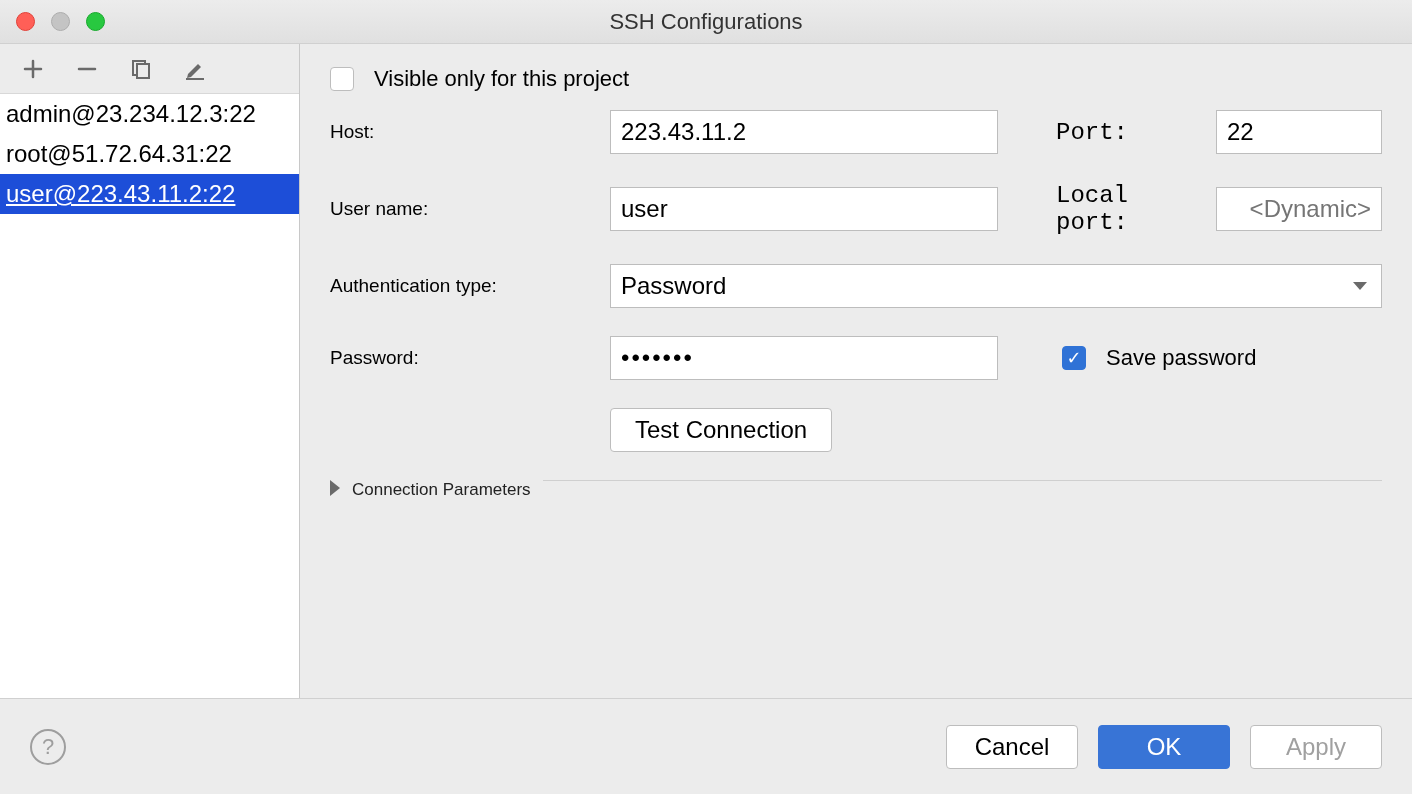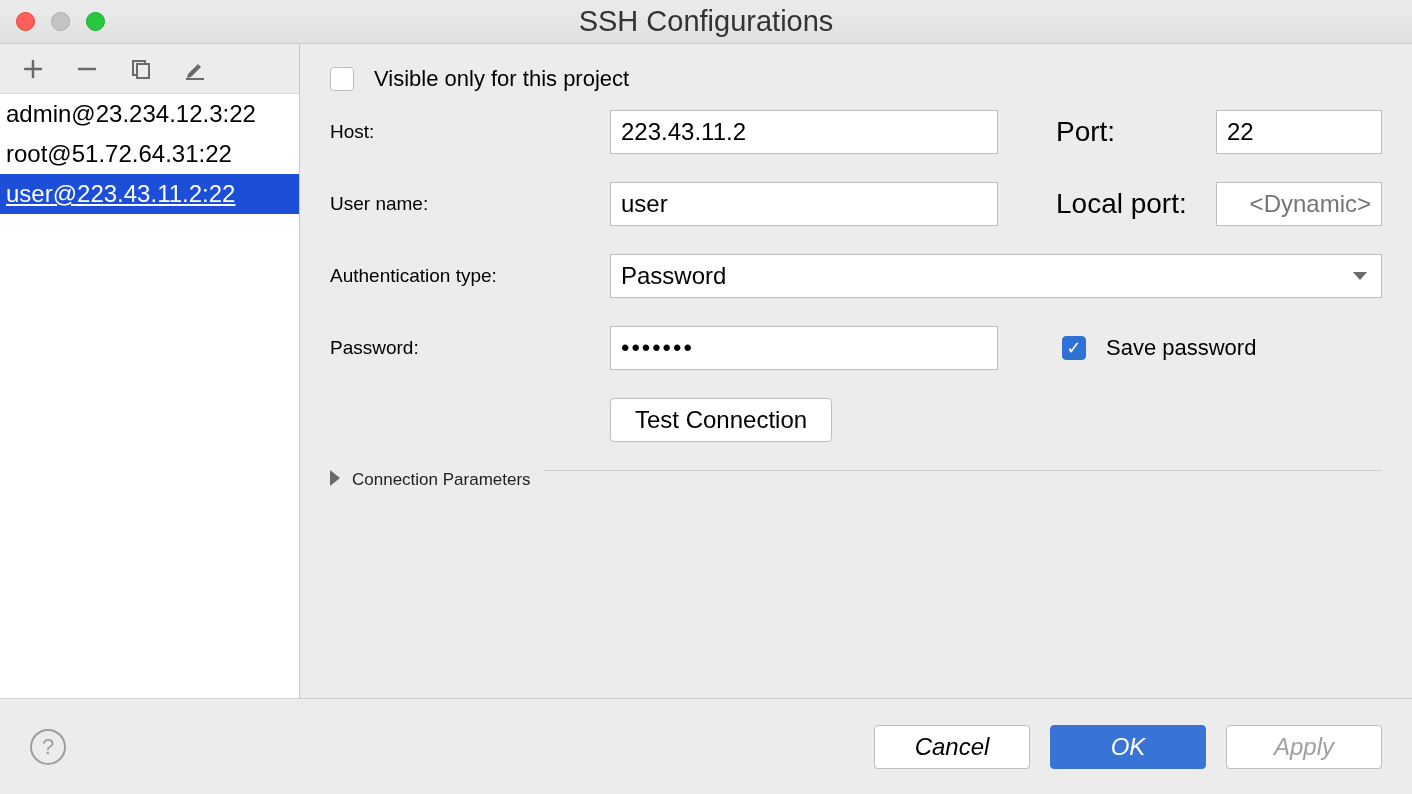--- a/index.html
+++ b/index.html
@@ -26,21 +26,21 @@
     position: absolute;
     left: 16px;
     top: 12px;
     display: flex;
     gap: 16px;
   }
   .tl { width: 19px; height: 19px; border-radius: 50%; }
   .tl.close { background: #ff5f57; border:1px solid #e14138; }
   .tl.min   { background: #c4c4c4; border:1px solid #adadad; }
   .tl.max   { background: #28c840; border:1px solid #17a92c; }
-  .title { font-size: 29px; color: #333; }
+  .title { font-size: 22px; color: #333; }
 
   .content {
     display: flex;
     height: calc(100% - 44px - 96px);
   }
 
   
   .sidebar {
     width: 300px;
     background: #fff;
@@ -88,21 +88,21 @@
     padding: 22px 30px 10px 30px;
     background: #ececec;
   }
   .row {
     display: flex;
     align-items: center;
     margin-bottom: 28px;
     gap: 20px;
   }
   .label { width: 260px; font-size:19px; }
-  .label-right { width: 140px; font-size:28px; }
+  .label-right { width: 140px; font-size:24px;font-family:Liberation Mono, monospace; }
   input[type="text"], input[type="password"], .select {
     height: 44px;
     border: 1px solid #bdbdbd;
     border-radius: 0;
     background: #fff;
     font-size: 24px;
     padding: 16px 10px;
     outline: none;
   }
   .host-input { width: 388px; }
@@ -186,21 +186,21 @@
   .help-icon {
     width: 36px; height: 36px;
     border: 2px solid #9e9e9e;
     border-radius: 50%;
     display:flex; align-items:center; justify-content:center;
     color:#9e9e9e;
     font-size: 22px;
     cursor:pointer;
   }
   .footer .spacer { flex:1; }
-  .footer .btn { width: 156px; justify-content:center;font-style:italic; }
+  .footer .btn { width: 132px; justify-content:center; }
 
   svg { display:block; }
 </style>
 </head>
 <body>
 
 <div class="titlebar">
   <div class="traffic-lights">
     <div class="tl close"></div>
     <div class="tl min"></div>

